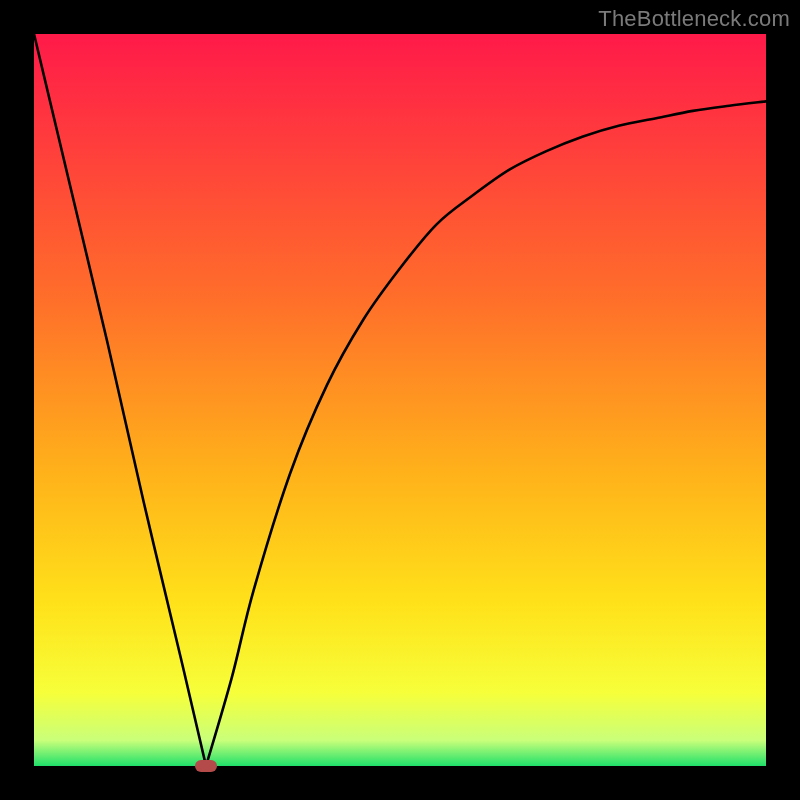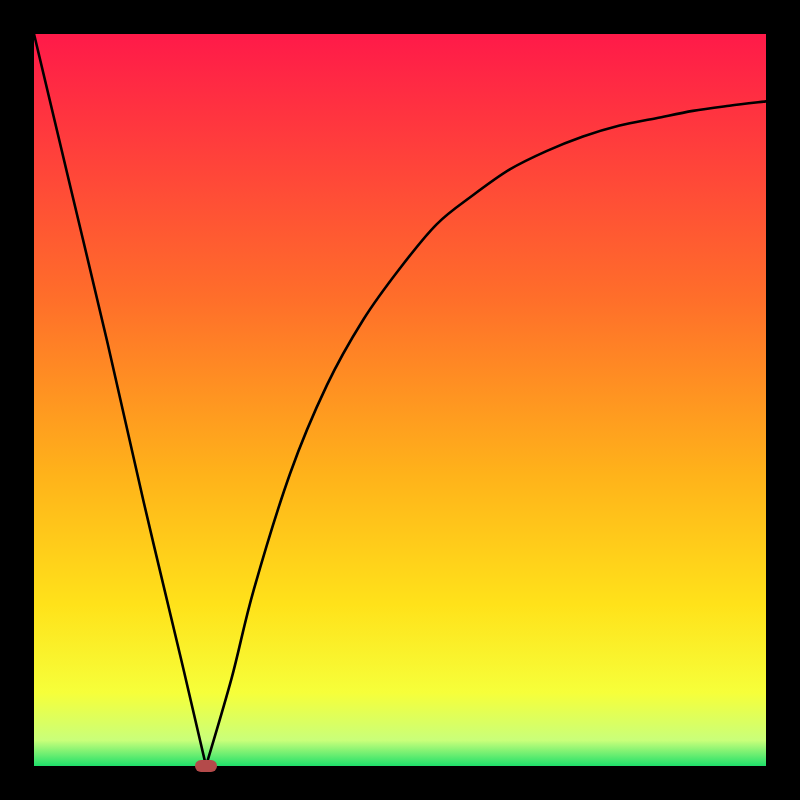--- a/index.html
+++ b/index.html
@@ -55,19 +55,20 @@
     width: 22px;
     height: 12px;
     border-radius: 6px;
     transform: translate(-50%, -50%);
   }
 </style>
 </head>
 <body>
 
 <div class="frame">
+  <div class="watermark">TheBottleneck.com</div>
   <div class="plot-area" id="plot" style="--c0: #ff1a49; --c1: #ff6e2a; --c2: #ffb21a; --c3: #ffe21a; --c4: #f6ff3a; --c5: #c9ff7a; --c6: #1fe06a;">
     <svg class="curve" id="curveSvg" viewBox="0 0 732 732" preserveAspectRatio="none">
       <path id="curvePath" d="M 0.00 0.00 C 6.10 25.62, 24.40 102.48, 36.60 153.72 C 48.80 204.96, 61.00 254.98, 73.20 307.44 C 85.40 359.90, 97.60 416.02, 109.80 468.48 C 122.00 520.94, 136.03 578.28, 146.40 622.20 C 156.77 666.12, 167.75 713.70, 172.02 732.00 L 172.02 732.00 C 176.29 717.36, 189.71 673.44, 197.64 644.16 C 205.57 614.88, 209.84 590.48, 219.60 556.32 C 229.36 522.16, 244.00 473.36, 256.20 439.20 C 268.40 405.04, 280.60 376.98, 292.80 351.36 C 305.00 325.74, 317.20 305.00, 329.40 285.48 C 341.60 265.96, 353.80 250.10, 366.00 234.24 C 378.20 218.38, 390.40 202.52, 402.60 190.32 C 414.80 178.12, 427.00 170.19, 439.20 161.04 C 451.40 151.89, 463.60 142.74, 475.80 135.42 C 488.00 128.10, 500.20 122.61, 512.40 117.12 C 524.60 111.63, 536.80 106.75, 549.00 102.48 C 561.20 98.21, 573.40 94.55, 585.60 91.50 C 597.80 88.45, 610.00 86.62, 622.20 84.18 C 634.40 81.74, 646.60 78.93, 658.80 76.86 C 671.00 74.79, 683.20 73.32, 695.40 71.74 C 707.60 70.15, 725.90 68.08, 732.00 67.34" fill="none" stroke-width="2.6" stroke-linecap="round" stroke-linejoin="round" stroke="#000000"></path>
     </svg>
     <div class="marker" id="marker" style="left: 172.02px; top: 732px; background: rgb(180, 74, 74);"></div>
   </div>
 </div>
 
 </body></html>

